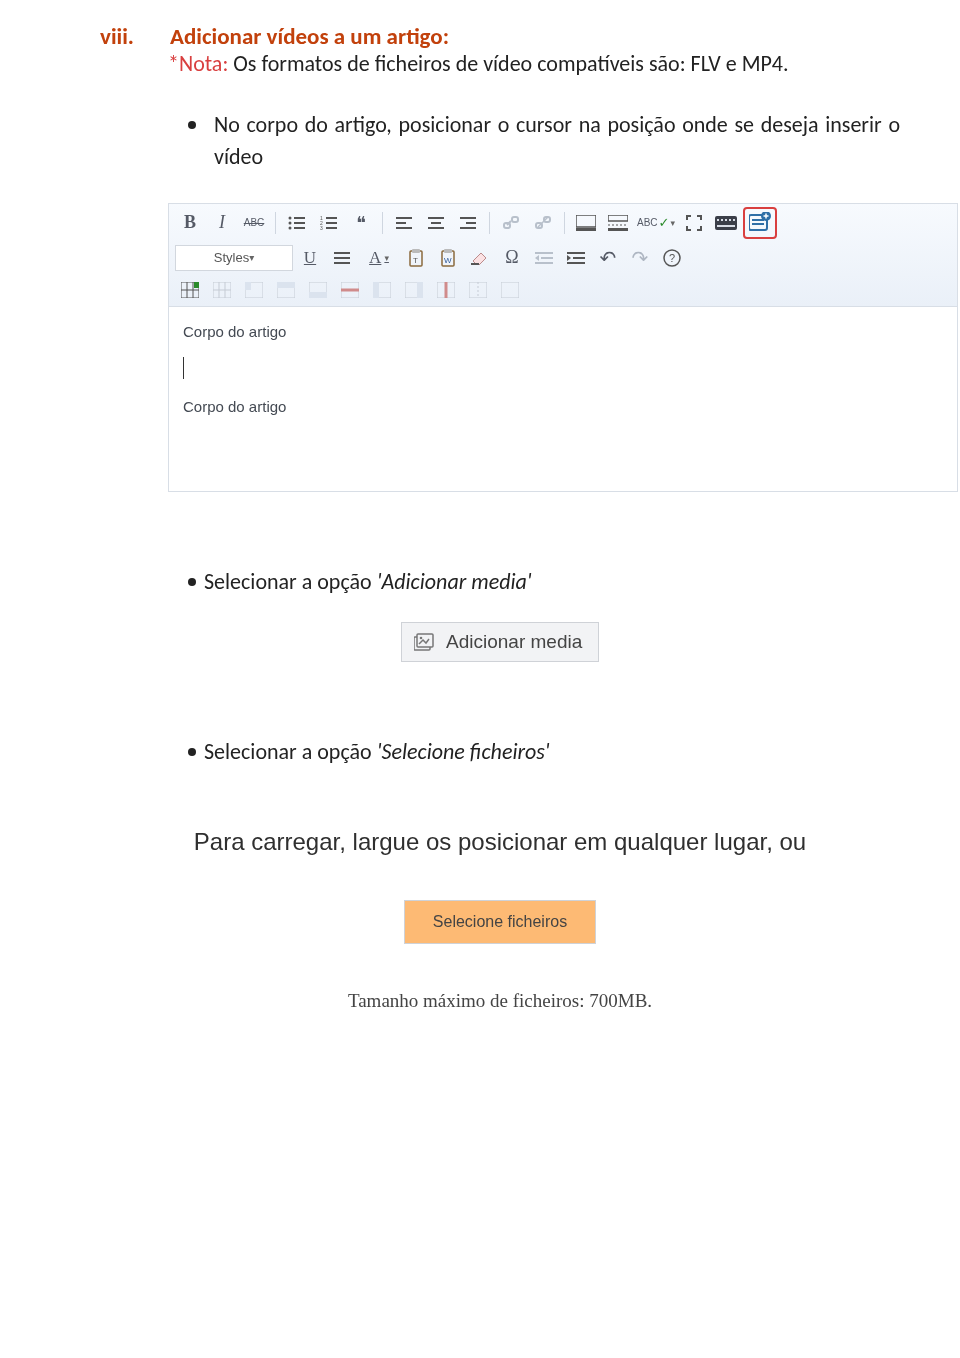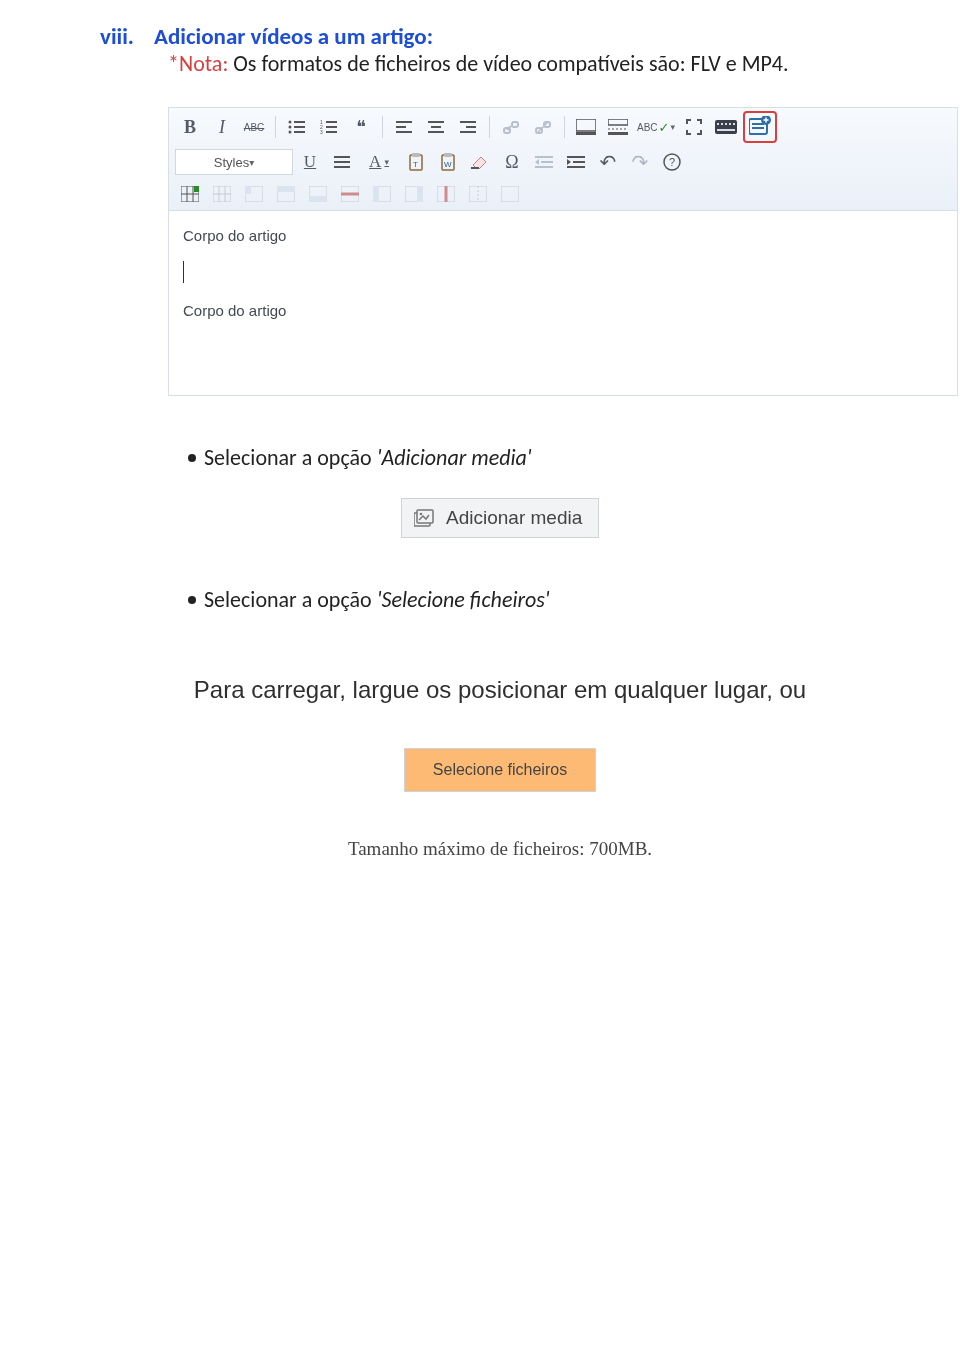--- a/index.html
+++ b/index.html
@@ -12,24 +12,24 @@
   }
   .page {
     width: 960px;
     min-height: 1358px;
     box-sizing: border-box;
     padding: 30px 60px 30px 100px;
   }
   .heading-row {
     display: flex;
     align-items: flex-start;
-    gap: 20px;
+    gap: 36px;
     font-size: 23px;
     font-weight: 700;
-    color: #1d4ed8;
+    color: #c2410c;
     margin-top: -8px;
   }
   .heading-text {
     flex: 1;
   }
   .note-block {
     margin-left: 68px;
     font-size: 22px;
   }
   .note-label {
@@ -136,21 +136,21 @@
     align-items: center;
     margin: 16px 0 18px 0;
   }
   .caret-line::before {
     content: "";
     width: 1px;
     height: 22px;
     background: #333;
   }
   .bullet-block.small-gap {
-    margin-top: 46px;
+    margin-top: 74px;
     gap: 8px;
   }
   .adicionar-media-btn {
     margin: 24px auto 0 auto;
     width: 198px;
     height: 40px;
     border: 1px solid #cfd2d7;
     background: #f2f3f5;
     display: flex;
     align-items: center;
@@ -201,20 +201,24 @@
 
   <div class="heading-row">
     <span>viii.</span>
     <span class="heading-text">Adicionar vídeos a um artigo:</span>
   </div>
 
   <div class="note-block">
     <span class="note-label">*Nota:</span><span class="note-text"> Os formatos de ficheiros de vídeo compatíveis são: FLV e MP4.</span>
   </div>
 
+  <div class="bullet-block">
+    <span class="bullet-dot"></span>
+    <span class="bullet-text">No corpo do artigo, posicionar o cursor na posição onde se deseja inserir o vídeo</span>
+  </div>
 
   <div class="editor-screenshot">
     <div class="toolbar">
 
       <div class="tb-row">
         <span class="tb-btn" style="font-family:serif;font-weight:bold;font-size:18px;">B</span>
         <span class="tb-btn" style="font-family:serif;font-style:italic;font-size:18px;">I</span>
         <span class="tb-btn" style="font-size:10px;text-decoration:line-through;">ABC</span>
         <span class="tb-sep"></span>
         <span class="tb-btn">

